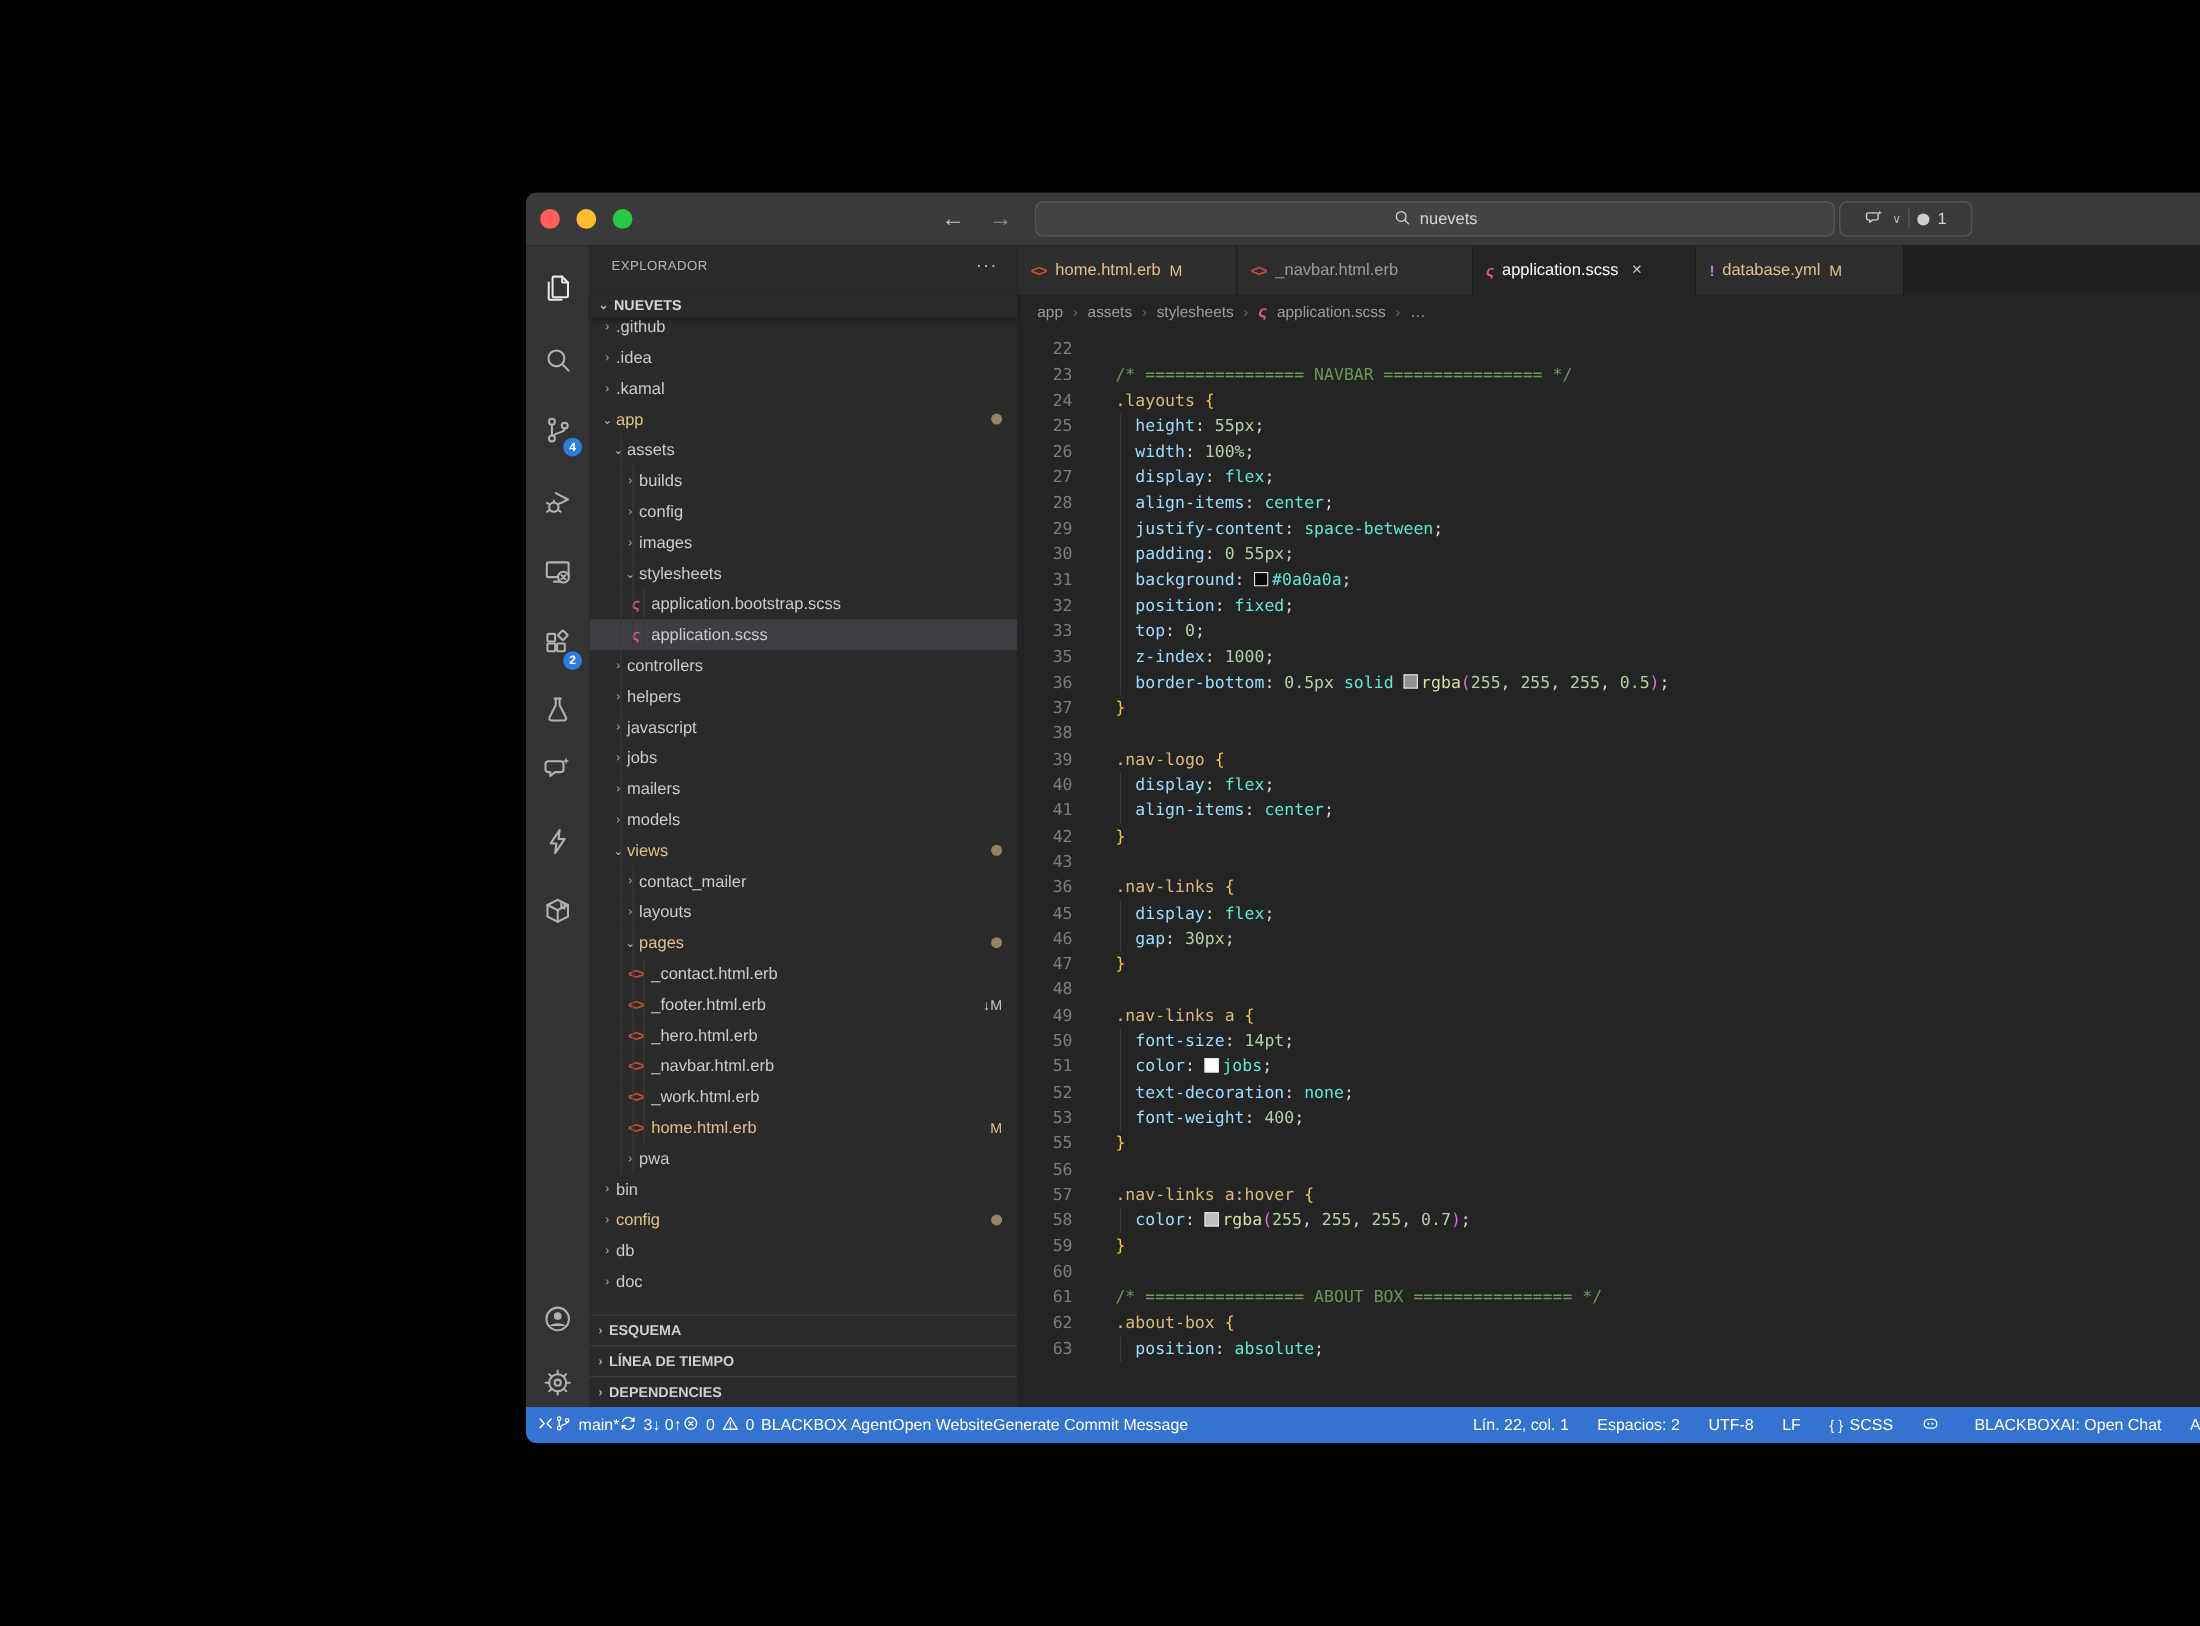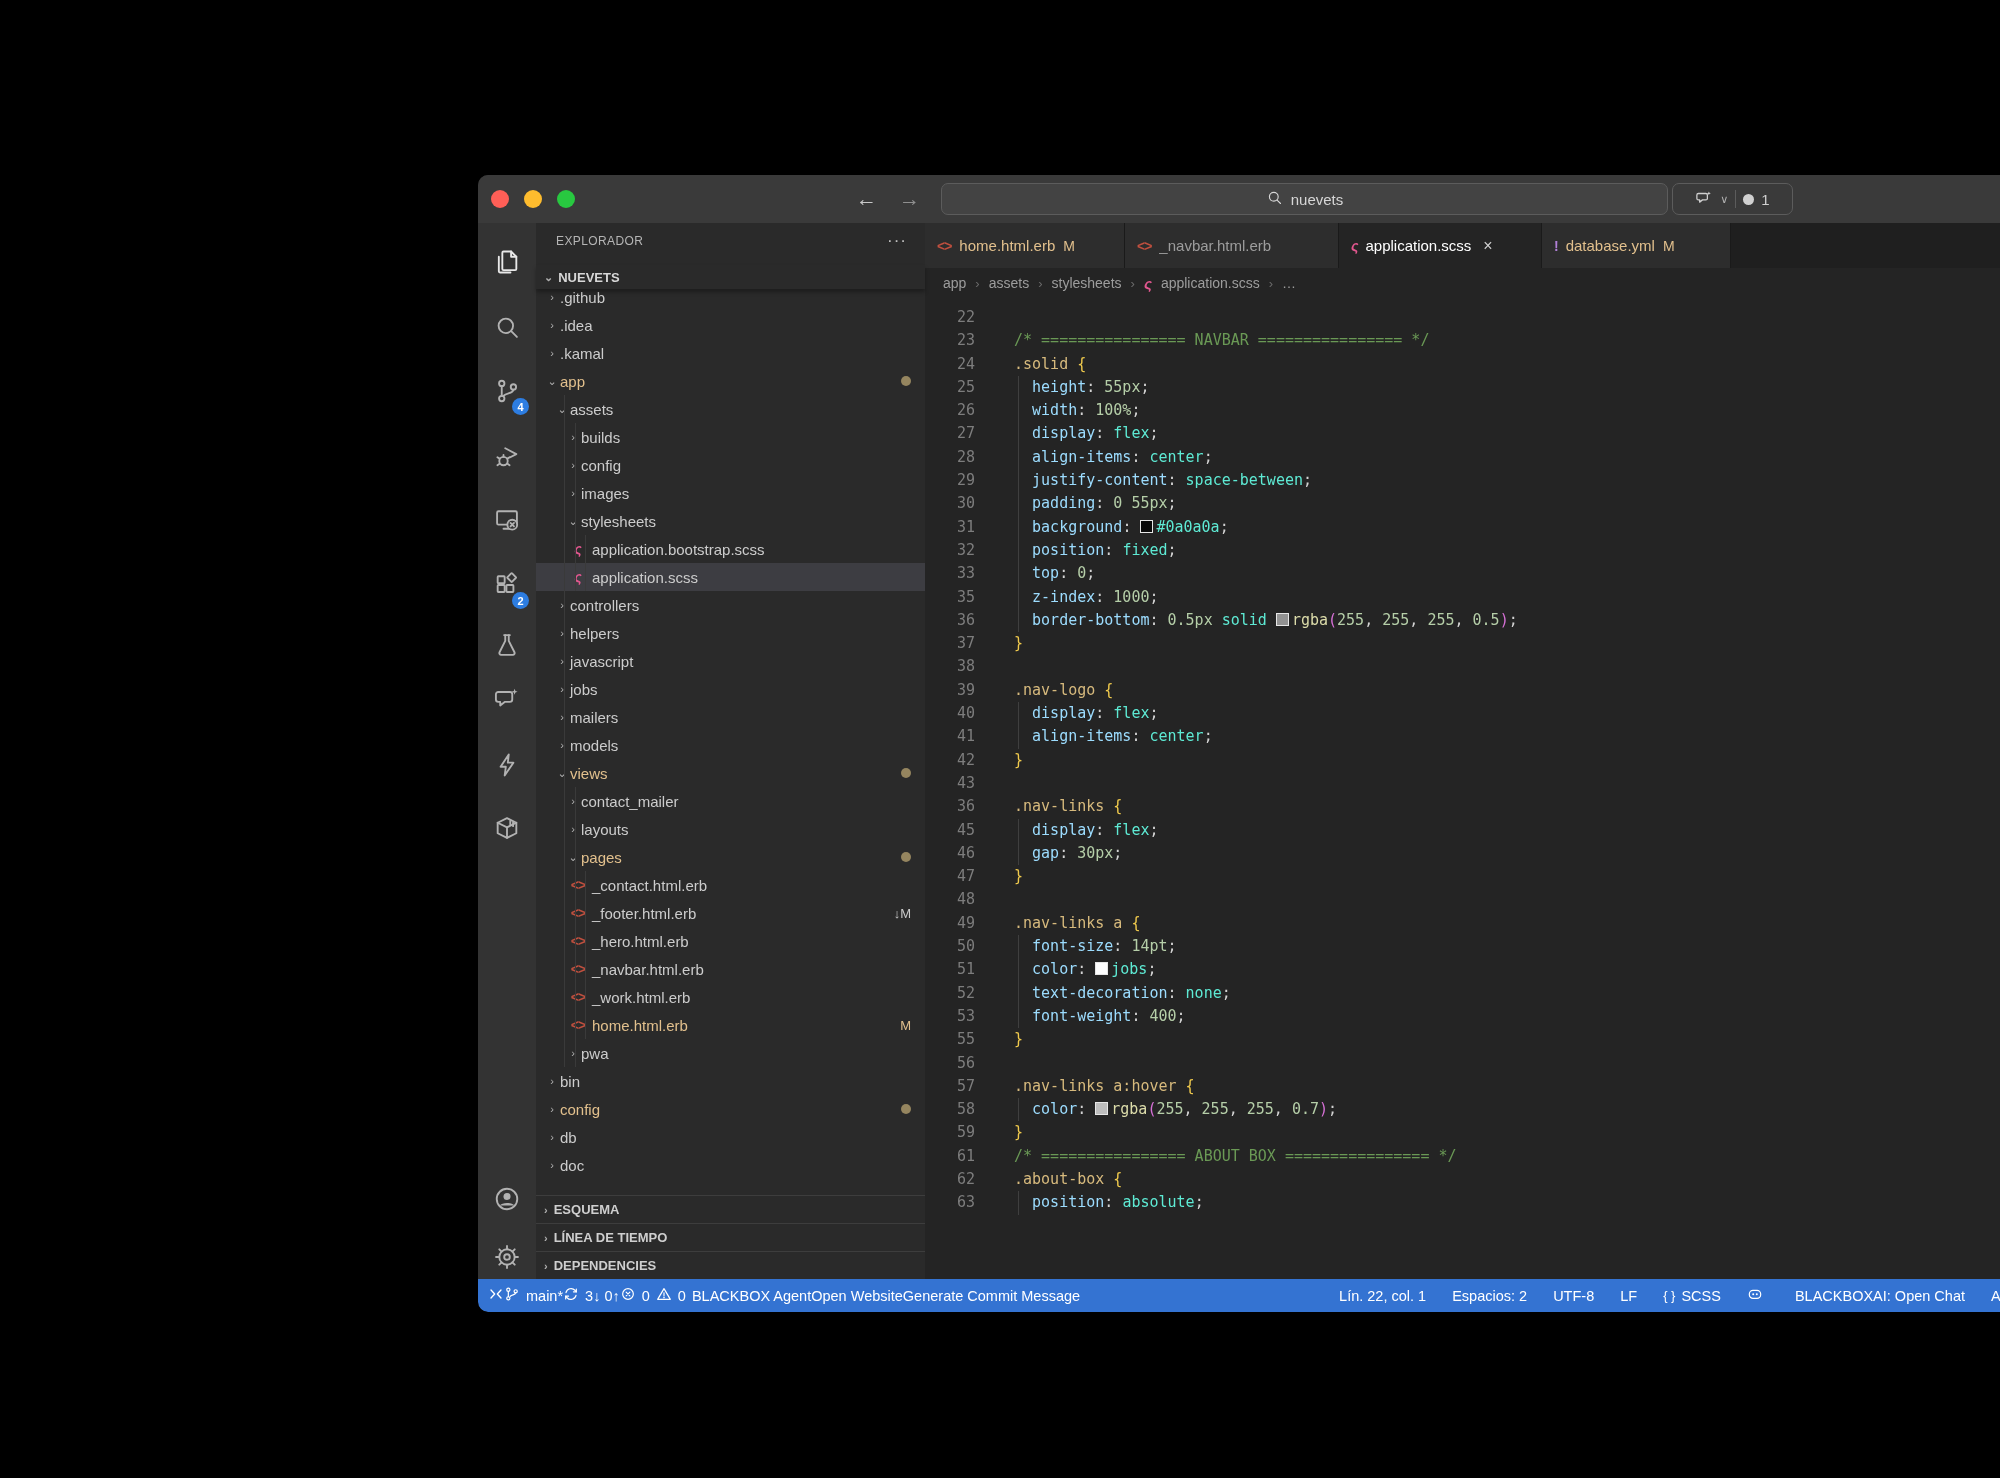--- a/index.html
+++ b/index.html
@@ -470,21 +470,21 @@
         <span>stylesheets</span>
         <span class="sep">›</span>
         <span class="icon-sass" style="font-weight: bold;">ς</span>
         <span>application.scss</span>
         <span class="sep">›</span>
         <span>…</span>
       </div>
     <div id="code">
         <div class="code-line"><span class="ln">22</span><span class="body"></span></div>
         <div class="code-line"><span class="ln">23</span><span class="body"><span class="tk-c">/* ================ NAVBAR ================ */</span></span></div>
-        <div class="code-line"><span class="ln">24</span><span class="body"><span class="tk-s">.solid</span><span class="tk-t"> </span><span class="tk-b">{</span></span></div>
+        <div class="code-line"><span class="ln">24</span><span class="body"><span class="tk-s">.layouts</span><span class="tk-t"> </span><span class="tk-b">{</span></span></div>
         <div class="code-line"><span class="ln">25</span><span class="ig"></span><span class="body"><span class="tk-t">  </span><span class="tk-p">height</span><span class="tk-u">: </span><span class="tk-n">55px</span><span class="tk-u">;</span></span></div>
         <div class="code-line"><span class="ln">26</span><span class="ig"></span><span class="body"><span class="tk-t">  </span><span class="tk-p">width</span><span class="tk-u">: </span><span class="tk-n">100%</span><span class="tk-u">;</span></span></div>
         <div class="code-line"><span class="ln">27</span><span class="ig"></span><span class="body"><span class="tk-t">  </span><span class="tk-p">display</span><span class="tk-u">: </span><span class="tk-v">flex</span><span class="tk-u">;</span></span></div>
         <div class="code-line"><span class="ln">28</span><span class="ig"></span><span class="body"><span class="tk-t">  </span><span class="tk-p">align-items</span><span class="tk-u">: </span><span class="tk-v">center</span><span class="tk-u">;</span></span></div>
         <div class="code-line"><span class="ln">29</span><span class="ig"></span><span class="body"><span class="tk-t">  </span><span class="tk-p">justify-content</span><span class="tk-u">: </span><span class="tk-v">space-between</span><span class="tk-u">;</span></span></div>
         <div class="code-line"><span class="ln">30</span><span class="ig"></span><span class="body"><span class="tk-t">  </span><span class="tk-p">padding</span><span class="tk-u">: </span><span class="tk-n">0</span><span class="tk-t"> </span><span class="tk-n">55px</span><span class="tk-u">;</span></span></div>
         <div class="code-line"><span class="ln">31</span><span class="ig"></span><span class="body"><span class="tk-t">  </span><span class="tk-p">background</span><span class="tk-u">: </span><span class="swatch" style="background: rgb(10, 10, 10);"></span><span class="tk-v">#0a0a0a</span><span class="tk-u">;</span></span></div>
         <div class="code-line"><span class="ln">32</span><span class="ig"></span><span class="body"><span class="tk-t">  </span><span class="tk-p">position</span><span class="tk-u">: </span><span class="tk-v">fixed</span><span class="tk-u">;</span></span></div>
         <div class="code-line"><span class="ln">33</span><span class="ig"></span><span class="body"><span class="tk-t">  </span><span class="tk-p">top</span><span class="tk-u">: </span><span class="tk-n">0</span><span class="tk-u">;</span></span></div>
         <div class="code-line"><span class="ln">35</span><span class="ig"></span><span class="body"><span class="tk-t">  </span><span class="tk-p">z-index</span><span class="tk-u">: </span><span class="tk-n">1000</span><span class="tk-u">;</span></span></div>
@@ -504,20 +504,21 @@
         <div class="code-line"><span class="ln">49</span><span class="body"><span class="tk-s">.nav-links a</span><span class="tk-t"> </span><span class="tk-b">{</span></span></div>
         <div class="code-line"><span class="ln">50</span><span class="ig"></span><span class="body"><span class="tk-t">  </span><span class="tk-p">font-size</span><span class="tk-u">: </span><span class="tk-n">14pt</span><span class="tk-u">;</span></span></div>
         <div class="code-line"><span class="ln">51</span><span class="ig"></span><span class="body"><span class="tk-t">  </span><span class="tk-p">color</span><span class="tk-u">: </span><span class="swatch" style="background: rgb(255, 255, 255);"></span><span class="tk-v">jobs</span><span class="tk-u">;</span></span></div>
         <div class="code-line"><span class="ln">52</span><span class="ig"></span><span class="body"><span class="tk-t">  </span><span class="tk-p">text-decoration</span><span class="tk-u">: </span><span class="tk-v">none</span><span class="tk-u">;</span></span></div>
         <div class="code-line"><span class="ln">53</span><span class="ig"></span><span class="body"><span class="tk-t">  </span><span class="tk-p">font-weight</span><span class="tk-u">: </span><span class="tk-n">400</span><span class="tk-u">;</span></span></div>
         <div class="code-line"><span class="ln">55</span><span class="body"><span class="tk-b">}</span></span></div>
         <div class="code-line"><span class="ln">56</span><span class="body"></span></div>
         <div class="code-line"><span class="ln">57</span><span class="body"><span class="tk-s">.nav-links a:hover</span><span class="tk-t"> </span><span class="tk-b">{</span></span></div>
         <div class="code-line"><span class="ln">58</span><span class="ig"></span><span class="body"><span class="tk-t">  </span><span class="tk-p">color</span><span class="tk-u">: </span><span class="swatch" style="background: rgba(255, 255, 255, 0.7);"></span><span class="tk-f">rgba</span><span class="tk-k">(</span><span class="tk-n">255</span><span class="tk-u">, </span><span class="tk-n">255</span><span class="tk-u">, </span><span class="tk-n">255</span><span class="tk-u">, </span><span class="tk-n">0.7</span><span class="tk-k">)</span><span class="tk-u">;</span></span></div>
         <div class="code-line"><span class="ln">59</span><span class="body"><span class="tk-b">}</span></span></div>
+        <div class="code-line"><span class="ln">60</span><span class="body"></span></div>
         <div class="code-line"><span class="ln">61</span><span class="body"><span class="tk-c">/* ================ ABOUT BOX ================ */</span></span></div>
         <div class="code-line"><span class="ln">62</span><span class="body"><span class="tk-s">.about-box</span><span class="tk-t"> </span><span class="tk-b">{</span></span></div>
         <div class="code-line"><span class="ln">63</span><span class="ig"></span><span class="body"><span class="tk-t">  </span><span class="tk-p">position</span><span class="tk-u">: </span><span class="tk-v">absolute</span><span class="tk-u">;</span></span></div>
       </div>
   </div>
 
   <div id="statusbar">
     <div class="sb-group" id="sb-left">
         <div class="sb-item">
           <span><svg viewBox="0 0 24 24" fill="none" stroke="currentColor" stroke-width="2" stroke-linecap="round" stroke-linejoin="round">

